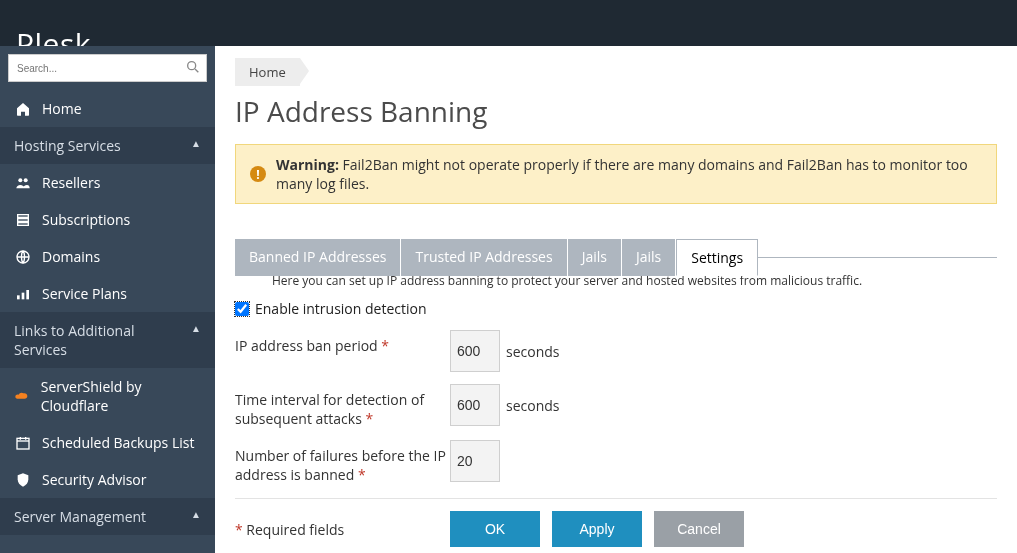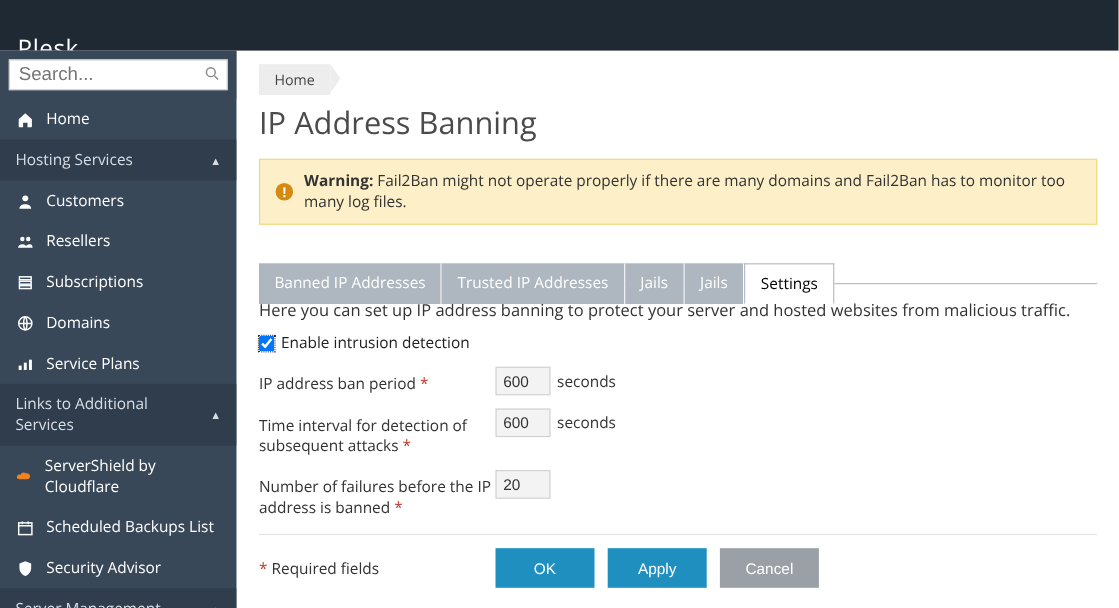--- a/index.html
+++ b/index.html
@@ -1,60 +1,60 @@
 <!DOCTYPE html>
 <html><head>
 <meta charset="utf-8">
 <style>
   * { box-sizing: border-box; margin: 0; padding: 0; }
   body { font-family: "Open Sans", "Segoe UI", Arial, sans-serif; font-size: 14px; color: #222; background: #fff; width: 1017px; height: 553px; overflow: hidden; }
   .header { background: #1f2933; color: #fff; height: 46px; display: flex; align-items: center; padding: 0 16px; }
-  .header .brand { font-size: 22px; font-weight: 400; letter-spacing: 0.5px; margin-top: 41px; }
+  .header .brand { font-size: 30px; font-weight: 400; letter-spacing: 0.5px; margin-top: 41px; }
 
   .app { display: flex; height: 507px; }
   .sidebar { width: 215px; background: #384859; color: #fff; display: flex; flex-direction: column; overflow: hidden; }
   .search-wrap { padding: 8px; background: #384859; }
   .search-box { position: relative; }
-  .search-box input { width: 100%; height: 28px; border: 1px solid #ccc; padding: 0 28px 0 8px; font-size: 17px; color: #444; background: #fff; }
+  .search-box input { width: 100%; height: 28px; border: 1px solid #ccc; padding: 0 28px 0 8px; font-size: 10px; color: #444; background: #fff; }
   .search-box .search-icon { position: absolute; right: 6px; top: 5px; color: #888; }
 
   .nav-item { display: flex; align-items: center; gap: 10px; padding: 9px 14px; color: #fff; cursor: pointer; font-size: 14px; }
   .nav-item .icon { width: 18px; display: inline-flex; justify-content: center; }
   .nav-item.indent { padding-left: 14px; }
 
-  .section-header { display: flex; align-items: center; justify-content: space-between; padding: 9px 14px; background: #2f3d4d; color: #d7dee6; font-size: 14px; cursor: pointer; }
+  .section-header { display: flex; align-items: flex-start; justify-content: space-between; padding: 9px 14px; background: #2f3d4d; color: #d7dee6; font-size: 14px; cursor: pointer; }
   .section-header .caret { font-size: 10px; }
 
   .main { flex: 1; padding: 12px 20px 20px 20px; overflow: auto; }
 
   .breadcrumbs { display: flex; gap: 0; margin-bottom: 6px; }
   .crumb { background: #ededed; color: #444; font-size: 13px; padding: 5px 14px 5px 14px; position: relative; cursor: pointer; }
   .crumb::after { content: ""; position: absolute; right: -9px; top: 0; bottom: 0; width: 0; height: 0; border-top: 13px solid transparent; border-bottom: 13px solid transparent; border-left: 9px solid #ededed; z-index: 1; }
   .crumb + .crumb { padding-left: 22px; }
 
   .page-title { font-size: 28px; color: #4b4b4b; font-weight: 400; margin: 4px 0 14px 0; }
 
   .alert { background: #fdf0c8; border: 1px solid #f1d77c; padding: 10px 14px; display: flex; align-items: center; gap: 10px; font-size: 14px; color: #333; margin-bottom: 16px; }
   .alert .alert-icon { width: 16px; height: 16px; background: #d58a12; color: #fff; border-radius: 50%; display: inline-flex; align-items: center; justify-content: center; font-weight: bold; font-size: 12px; flex-shrink: 0; }
   .alert .b { font-weight: 700; }
 
   .tabs { display: flex; margin-bottom: 14px; border-bottom: 1px solid #aeb6bf; }
   .tab { background: #aeb6bf; color: #fff; padding: 8px 14px; font-size: 14px; cursor: pointer; border-right: 1px solid #fff; position: relative; top: 19px; }
   .tab.active { background: #fff; color: #000000; border: 1px solid #aeb6bf; border-bottom: 1px solid #fff; }
 
-  .intro { font-size: 15px; color: #333; margin-bottom: 10px; }
+  .intro { font-size: 12px; color: #333; margin-bottom: 10px; margin-left: 37px; }
 
   .checkbox-row { display: flex; align-items: center; gap: 6px; margin-bottom: 12px; }
   .checkbox-row input[type=checkbox] { width: 14px; height: 14px; outline: 1px dotted #333; }
 
   .form-row { display: flex; align-items: flex-start; margin-bottom: 12px; }
   .form-row .label { width: 215px; font-size: 14px; color: #333; padding-top: 6px; }
   .form-row .req { color: #c0392b; }
   .form-row .control { display: flex; align-items: center; gap: 6px; }
-  .form-row input[type=text] { width: 50px; height: 26px; border: 1px solid #cfcfcf; background: #f3f3f3; padding: 0 6px; font-size: 14px; color: #333; }
+  .form-row input[type=text] { width: 50px; height: 42px; border: 1px solid #cfcfcf; background: #f3f3f3; padding: 0 6px; font-size: 14px; color: #333; }
   .unit { font-size: 14px; color: #333; }
 
   .hr { border-top: 1px solid #e3e3e3; margin: 14px 0 12px 0; }
 
   .footer-row { display: flex; align-items: center; }
   .footnote { width: 215px; color: #333; font-size: 14px; }
   .footnote .req { color: #c0392b; }
   .buttons { display: flex; gap: 12px; }
   .btn { min-width: 90px; height: 36px; border: none; color: #fff; font-size: 14px; cursor: pointer; display: inline-flex; align-items: center; justify-content: center; }
   .btn-primary { background: #1f8fbf; }
@@ -93,29 +93,20 @@
     </div>
 
     <div class="section-header">
       <span>Hosting Services</span>
       <span class="caret">▲</span>
     </div>
 
     <div class="nav-item indent">
       <span class="icon">
         <svg width="16" height="16" viewBox="0 0 24 24" fill="#fff">
-            <circle cx="12" cy="8" r="4"></circle>
-            <path d="M4 22c0-4 4-6 8-6s8 2 8 6"></path>
-          </svg>
-      </span>
-      <span>Customers</span>
-    </div>
-    <div class="nav-item indent">
-      <span class="icon">
-        <svg width="16" height="16" viewBox="0 0 24 24" fill="#fff">
             <circle cx="8" cy="8" r="3"></circle>
             <circle cx="16" cy="8" r="3"></circle>
             <path d="M2 20c0-3 3-5 6-5s6 2 6 5M12 20c0-3 3-5 6-5s4 2 4 5"></path>
           </svg>
       </span>
       <span>Resellers</span>
     </div>
     <div class="nav-item indent">
       <span class="icon">
         <svg width="16" height="16" viewBox="0 0 24 24" fill="none" stroke="#fff" stroke-width="2">

